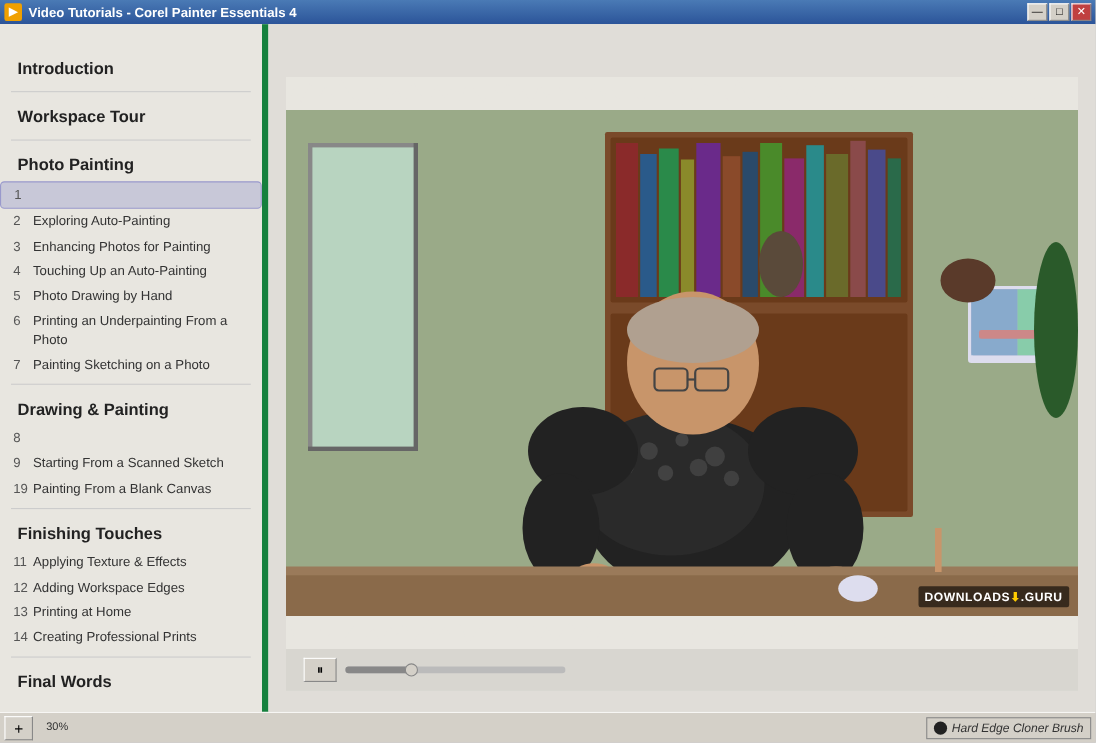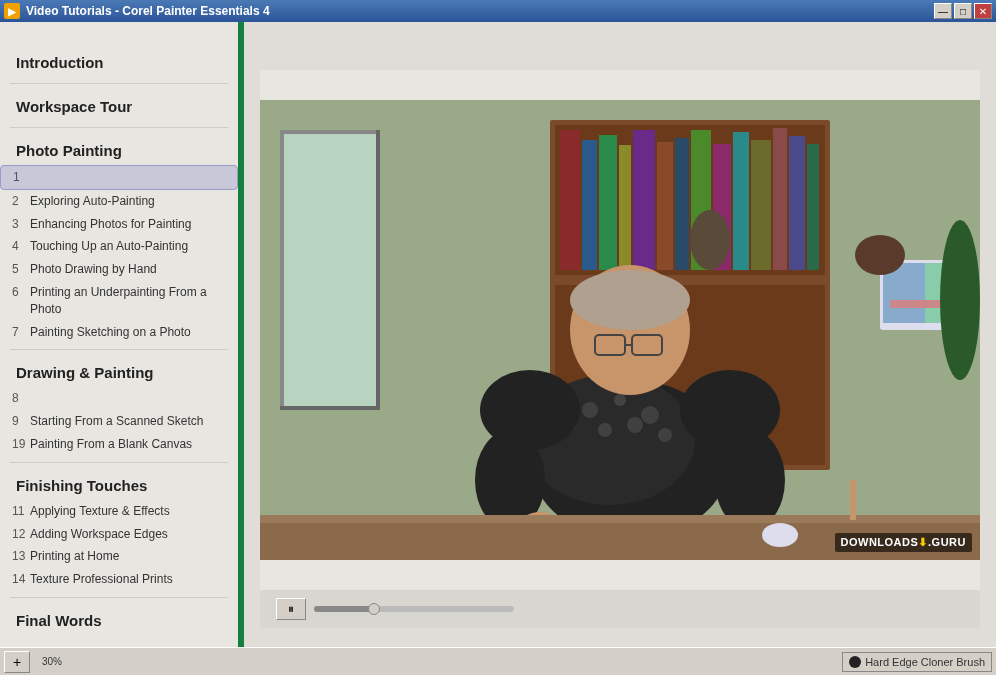--- a/index.html
+++ b/index.html
@@ -302,20 +302,21 @@
       color: #333;
       margin-left: 8px;
     }
     .taskbar-right {
       margin-left: auto;
       display: flex;
       align-items: center;
       gap: 8px;
       font-size: 11px;
       color: #333;
+      font-style: italic;
     }
     .brush-indicator {
       display: flex;
       align-items: center;
       gap: 4px;
       background: #d4d0c8;
       border: 1px solid #888;
       padding: 1px 6px;
       height: 20px;
     }
@@ -403,21 +404,21 @@
     <div class="sidebar-item">
       <span class="item-num">12</span>
       <span class="item-text">Adding Workspace Edges</span>
     </div>
     <div class="sidebar-item">
       <span class="item-num">13</span>
       <span class="item-text">Printing at Home</span>
     </div>
     <div class="sidebar-item">
       <span class="item-num">14</span>
-      <span class="item-text">Texture Professional Prints</span>
+      <span class="item-text">Creating Professional Prints</span>
     </div>
     <div class="sidebar-divider"></div>
 
     <div class="sidebar-section-title">Final Words</div>
 
   </div>
 
   <div class="video-area">
     <div class="video-wrapper">
 

